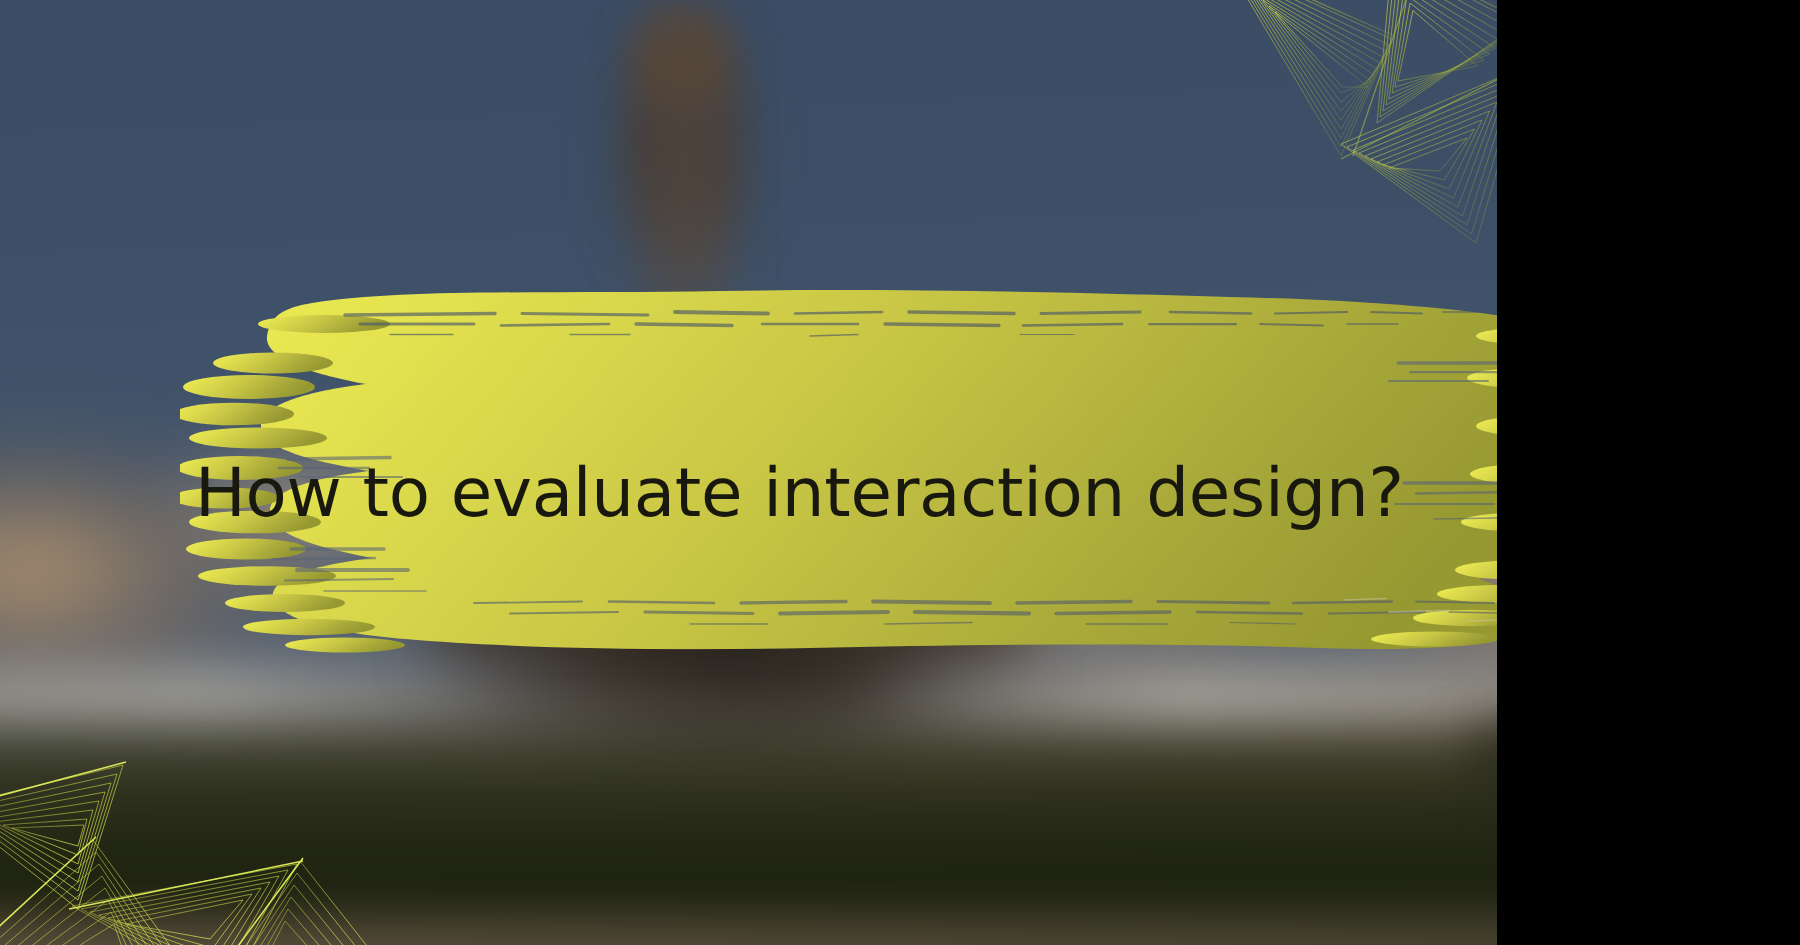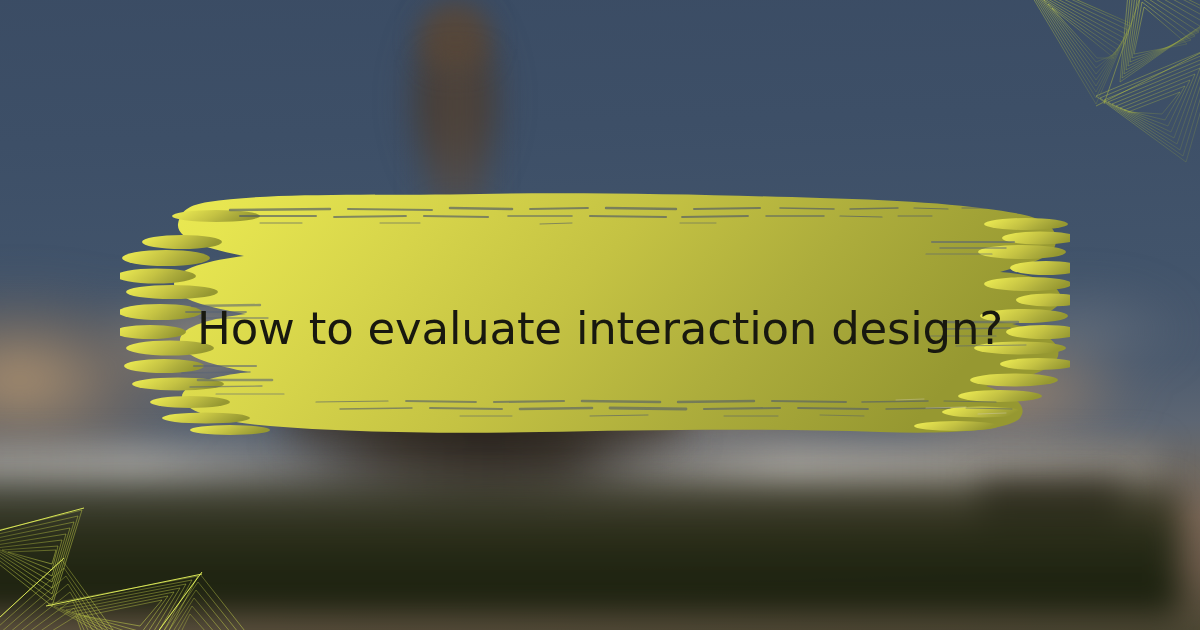--- a/index.html
+++ b/index.html
@@ -2,21 +2,21 @@
 <html><head>
 <meta charset="utf-8">
 <style>
   html, body {
     margin: 0;
     padding: 0;
     background: #000;
   }
   #canvas {
     position: relative;
-    width: 1200px;
+    width: 998px;
     height: 630px;
     overflow: hidden;
     font-family: "DejaVu Sans", "Liberation Sans", sans-serif;
     background: #86efac;
   }
 
   
   .bg-photo {
     position: absolute;
     inset: -60px;

